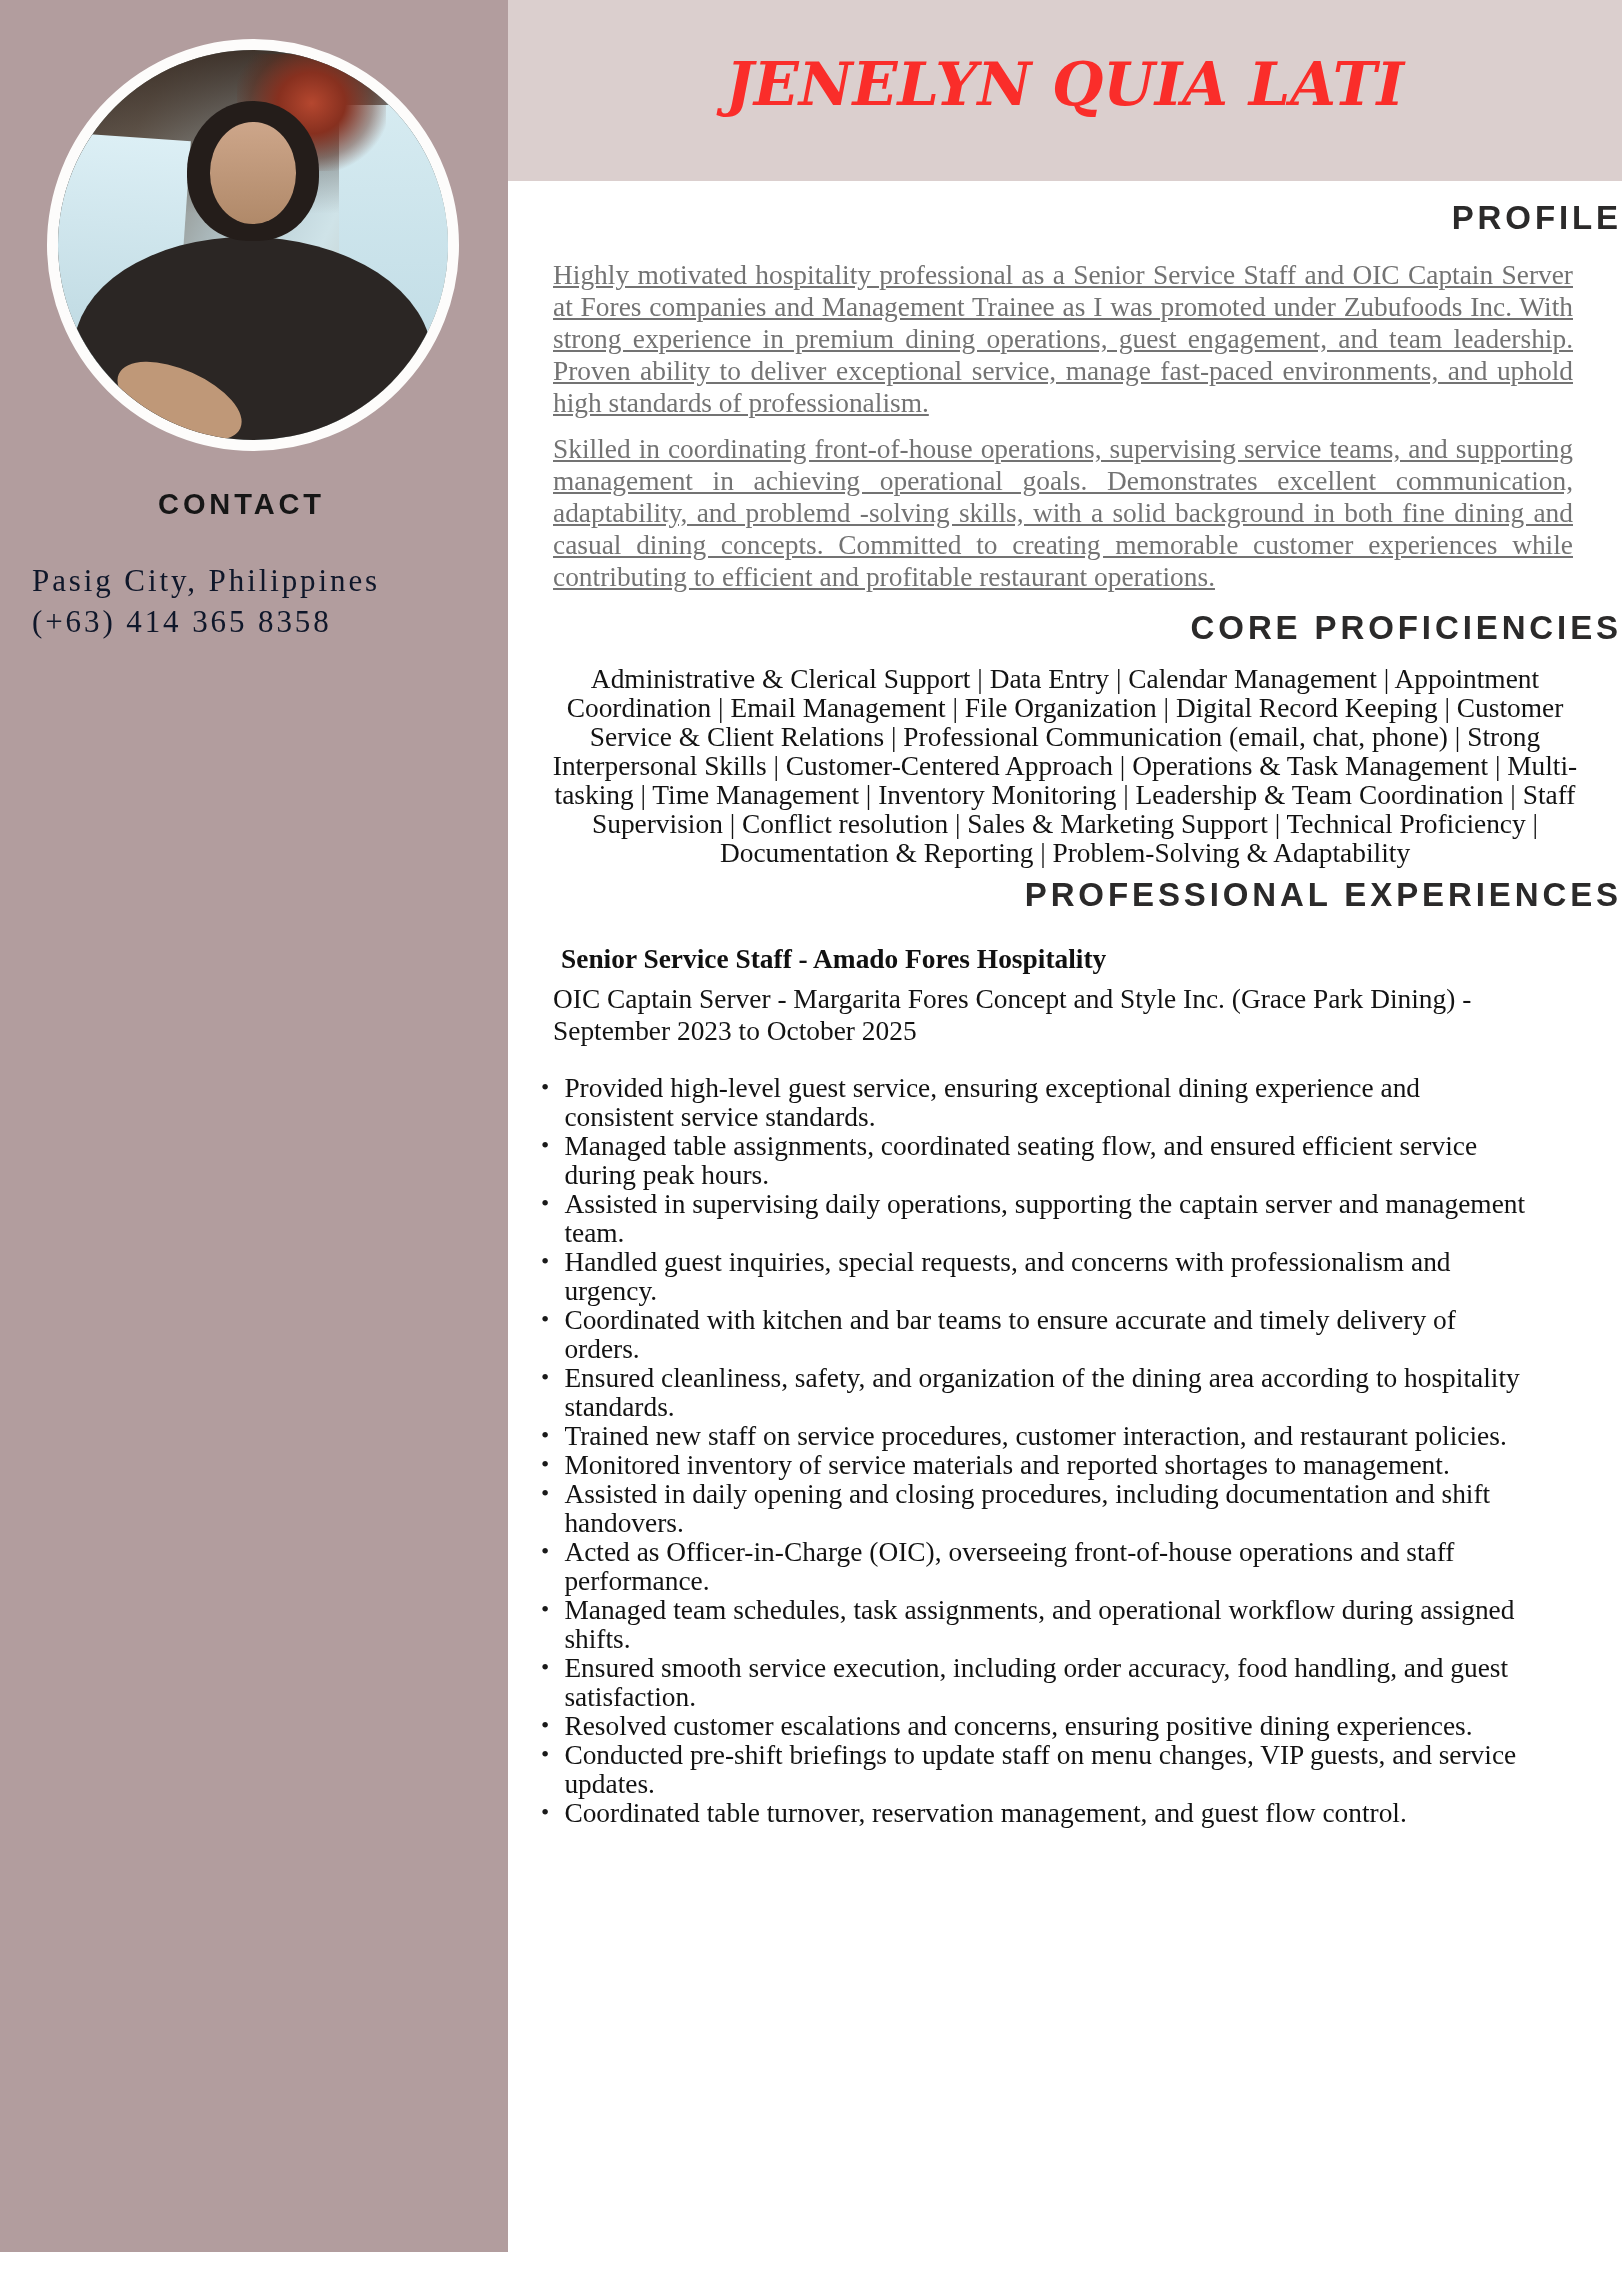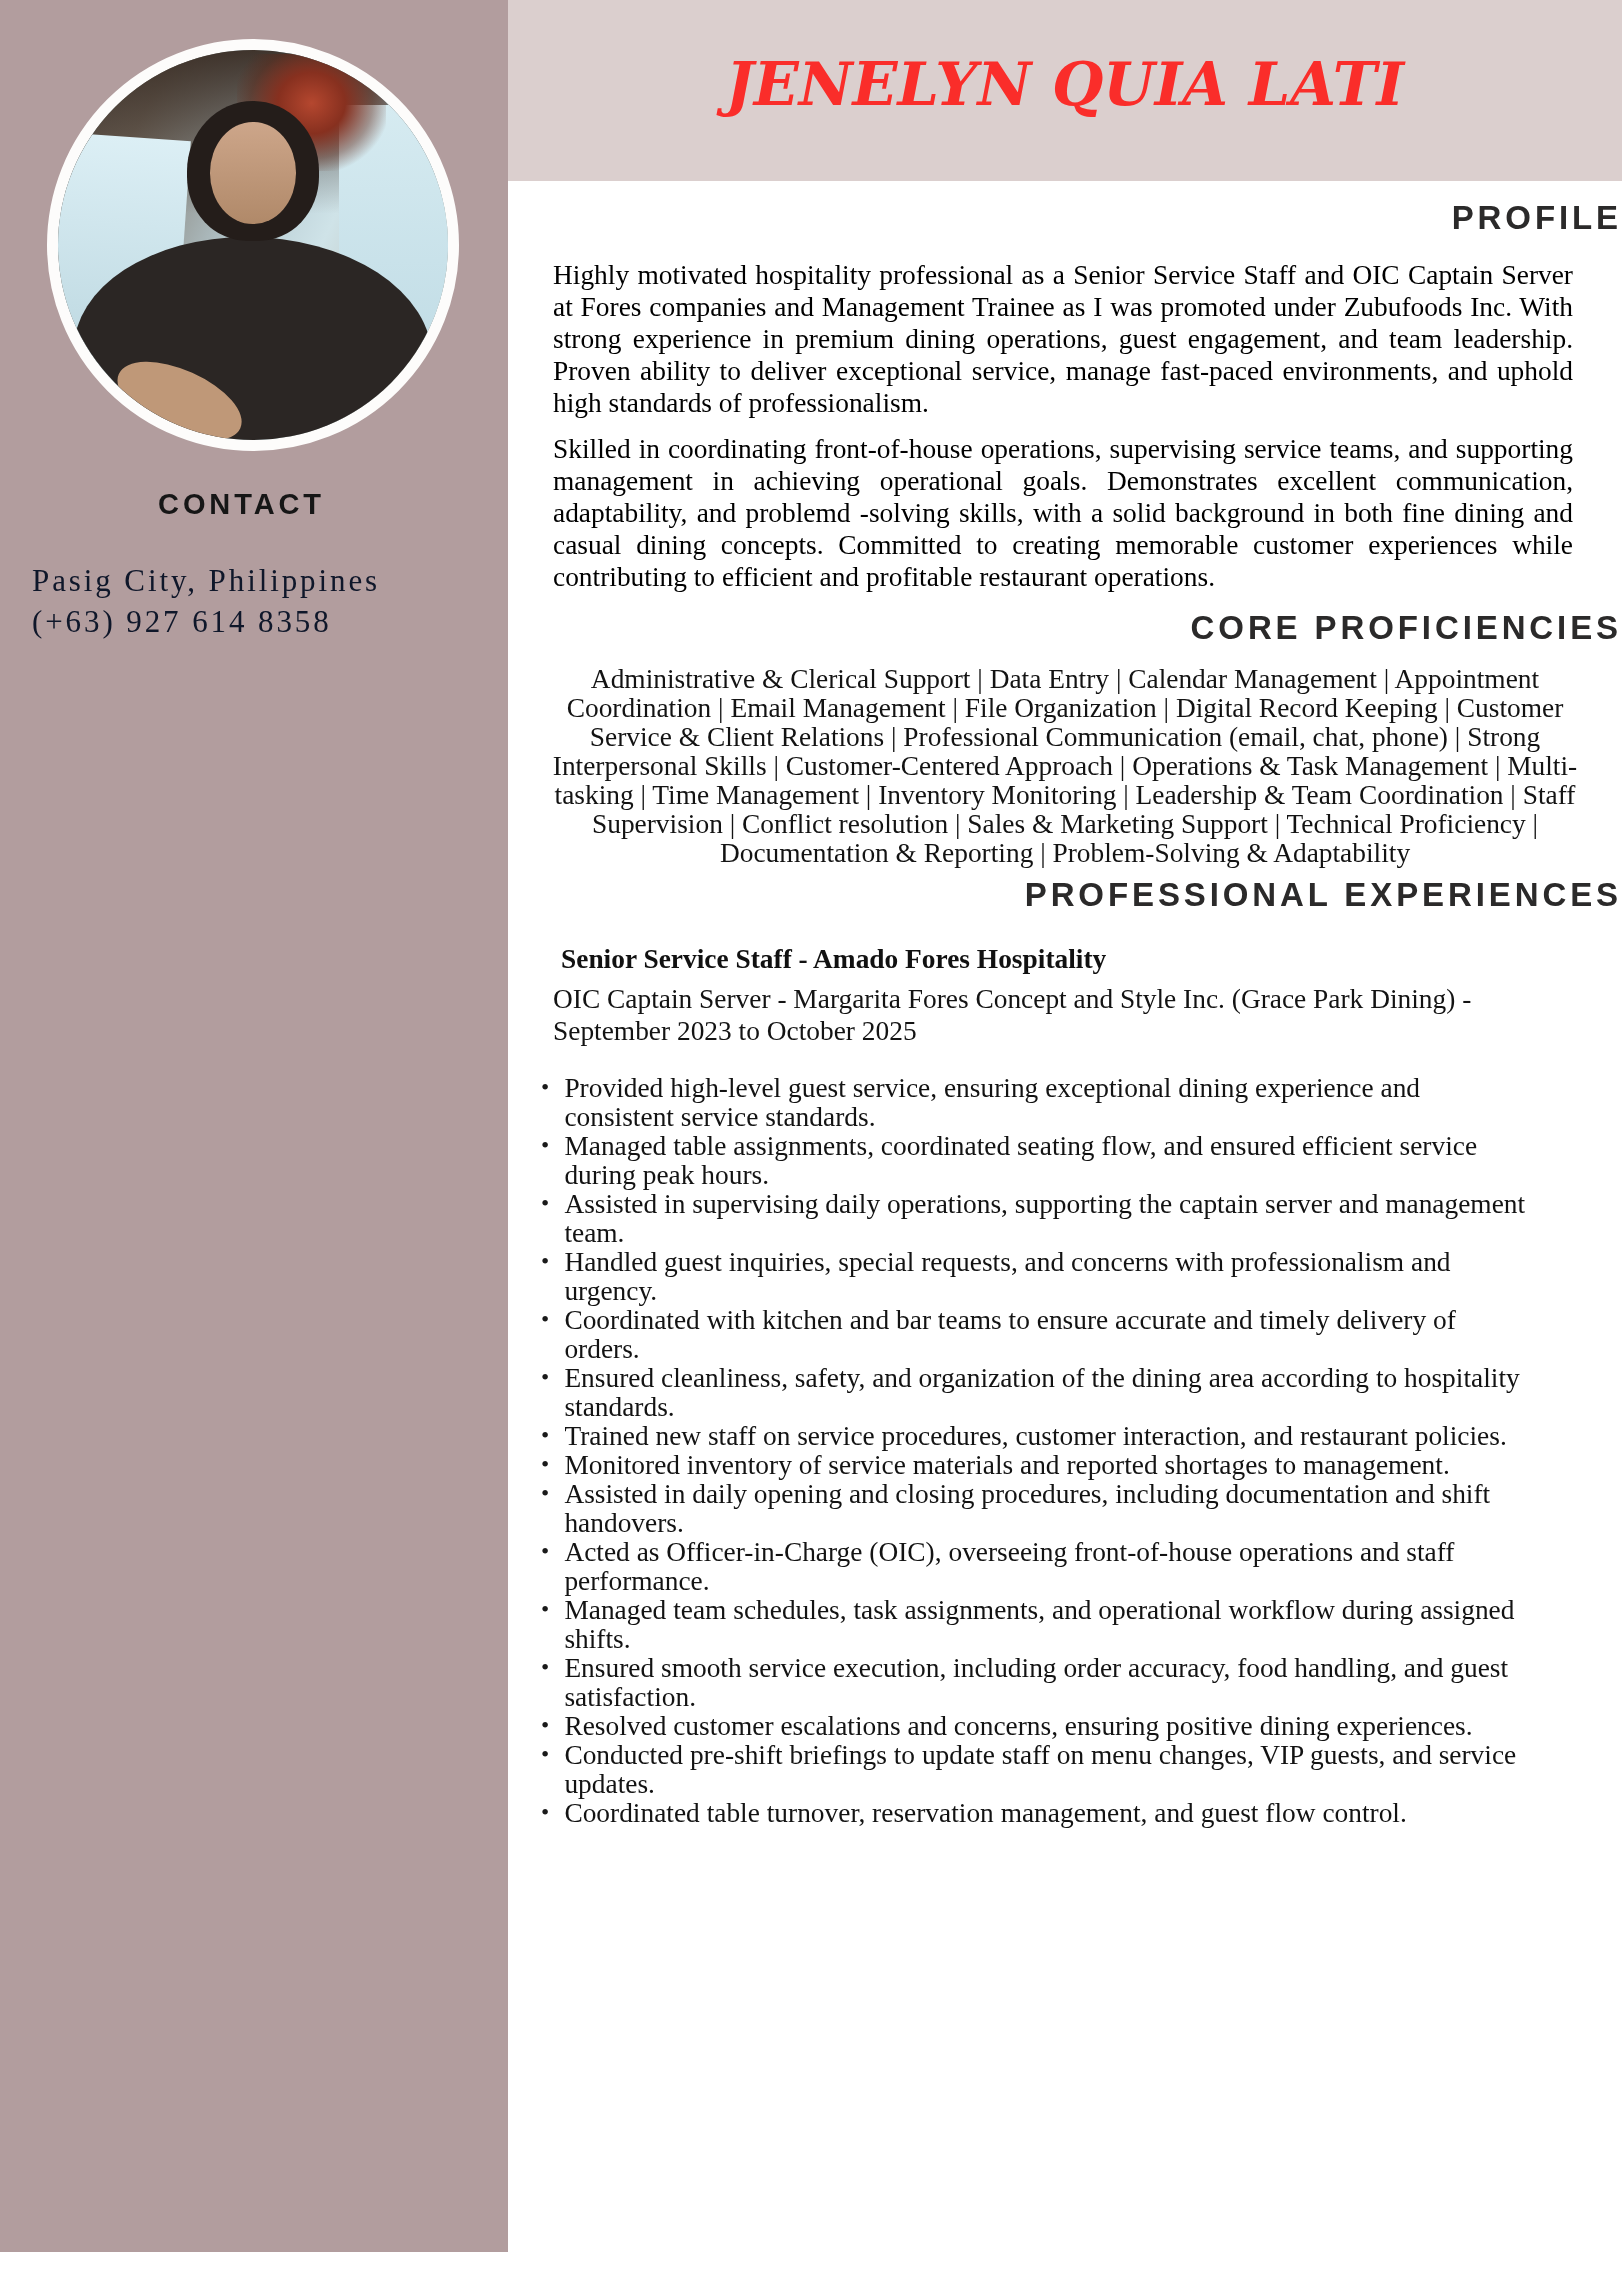--- a/index.html
+++ b/index.html
@@ -87,21 +87,21 @@
   .section-heading{
     font-family:"Liberation Sans", sans-serif;font-weight:bold;
     font-size:33px;letter-spacing:3.9px;color:#2b2a2a;
     text-align:right;margin:0;line-height:41px;
   }
   .h-profile{margin:15.7px 0 21.6px 0;}
   .h-core{margin:3.9px 0 17.6px 0;}
   .h-exp{margin:0 0 27.4px 0;padding-left:12px;}
   .body-par{
     font-size:27.4px;line-height:32px;text-align:justify;
-    margin:0 49px 13.7px 45px;color:#000000;
+    margin:0 49px 13.7px 45px;color:#737373;text-decoration:underline;
   }
   .core-block{
     font-size:27.4px;line-height:29px;text-align:center;
     margin:0 43px 5.9px 43px;color:#131313;
   }
   .job-block{margin:0 59px 0 45px;}
   .job-title{
     font-size:27.4px;line-height:32px;font-weight:bold;margin:8px;color:#111;
   }
   .job-subtitle{
@@ -129,21 +129,21 @@
     <div class="window-right"></div>
     <div class="chandelier"></div>
     <div class="body-shape"></div>
     <div class="arm-shape"></div>
     <div class="hair"></div>
     <div class="face"></div>
   </div>
   <div class="contact">
     <h2 class="contact-heading">CONTACT</h2>
     <p class="contact-line">Pasig City, Philippines</p>
-    <p class="contact-line">(+63) 927 614 8358</p>
+    <p class="contact-line">(+63) 414 365 8358</p>
   </div>
 </div>
 
 <div class="main">
   <div class="name-band">
     <h1 class="name">JENELYN QUIA LATI</h1>
   </div>
 
   <h2 class="section-heading h-profile">PROFILE</h2>
   <p class="body-par">Highly motivated hospitality professional as a Senior Service Staff and OIC Captain Server at Fores companies and Management Trainee as I was promoted under Zubufoods Inc. With strong experience in premium dining operations, guest engagement, and team leadership. Proven ability to deliver exceptional service, manage fast-paced environments, and uphold high standards of professionalism.</p>

